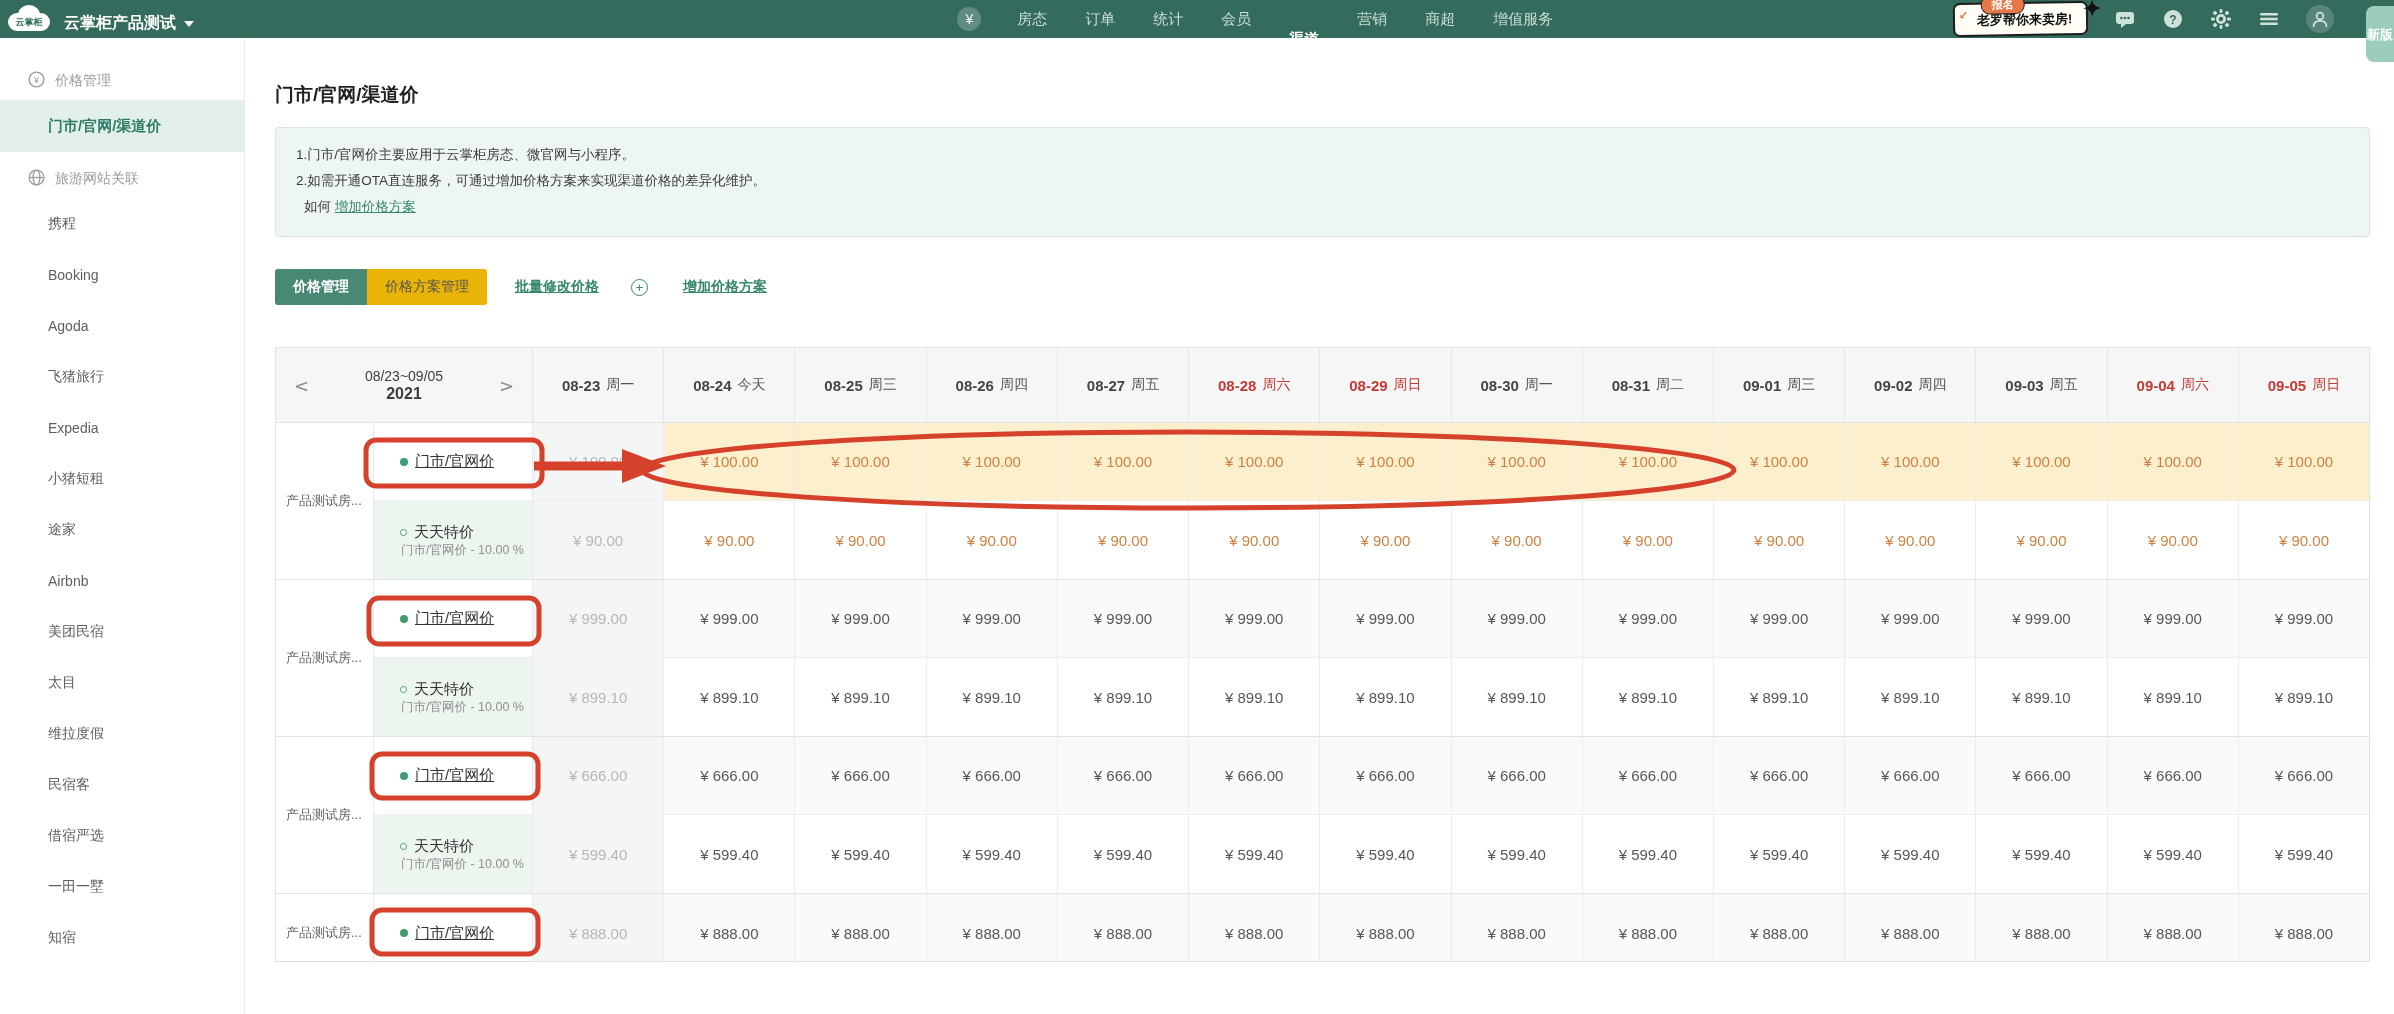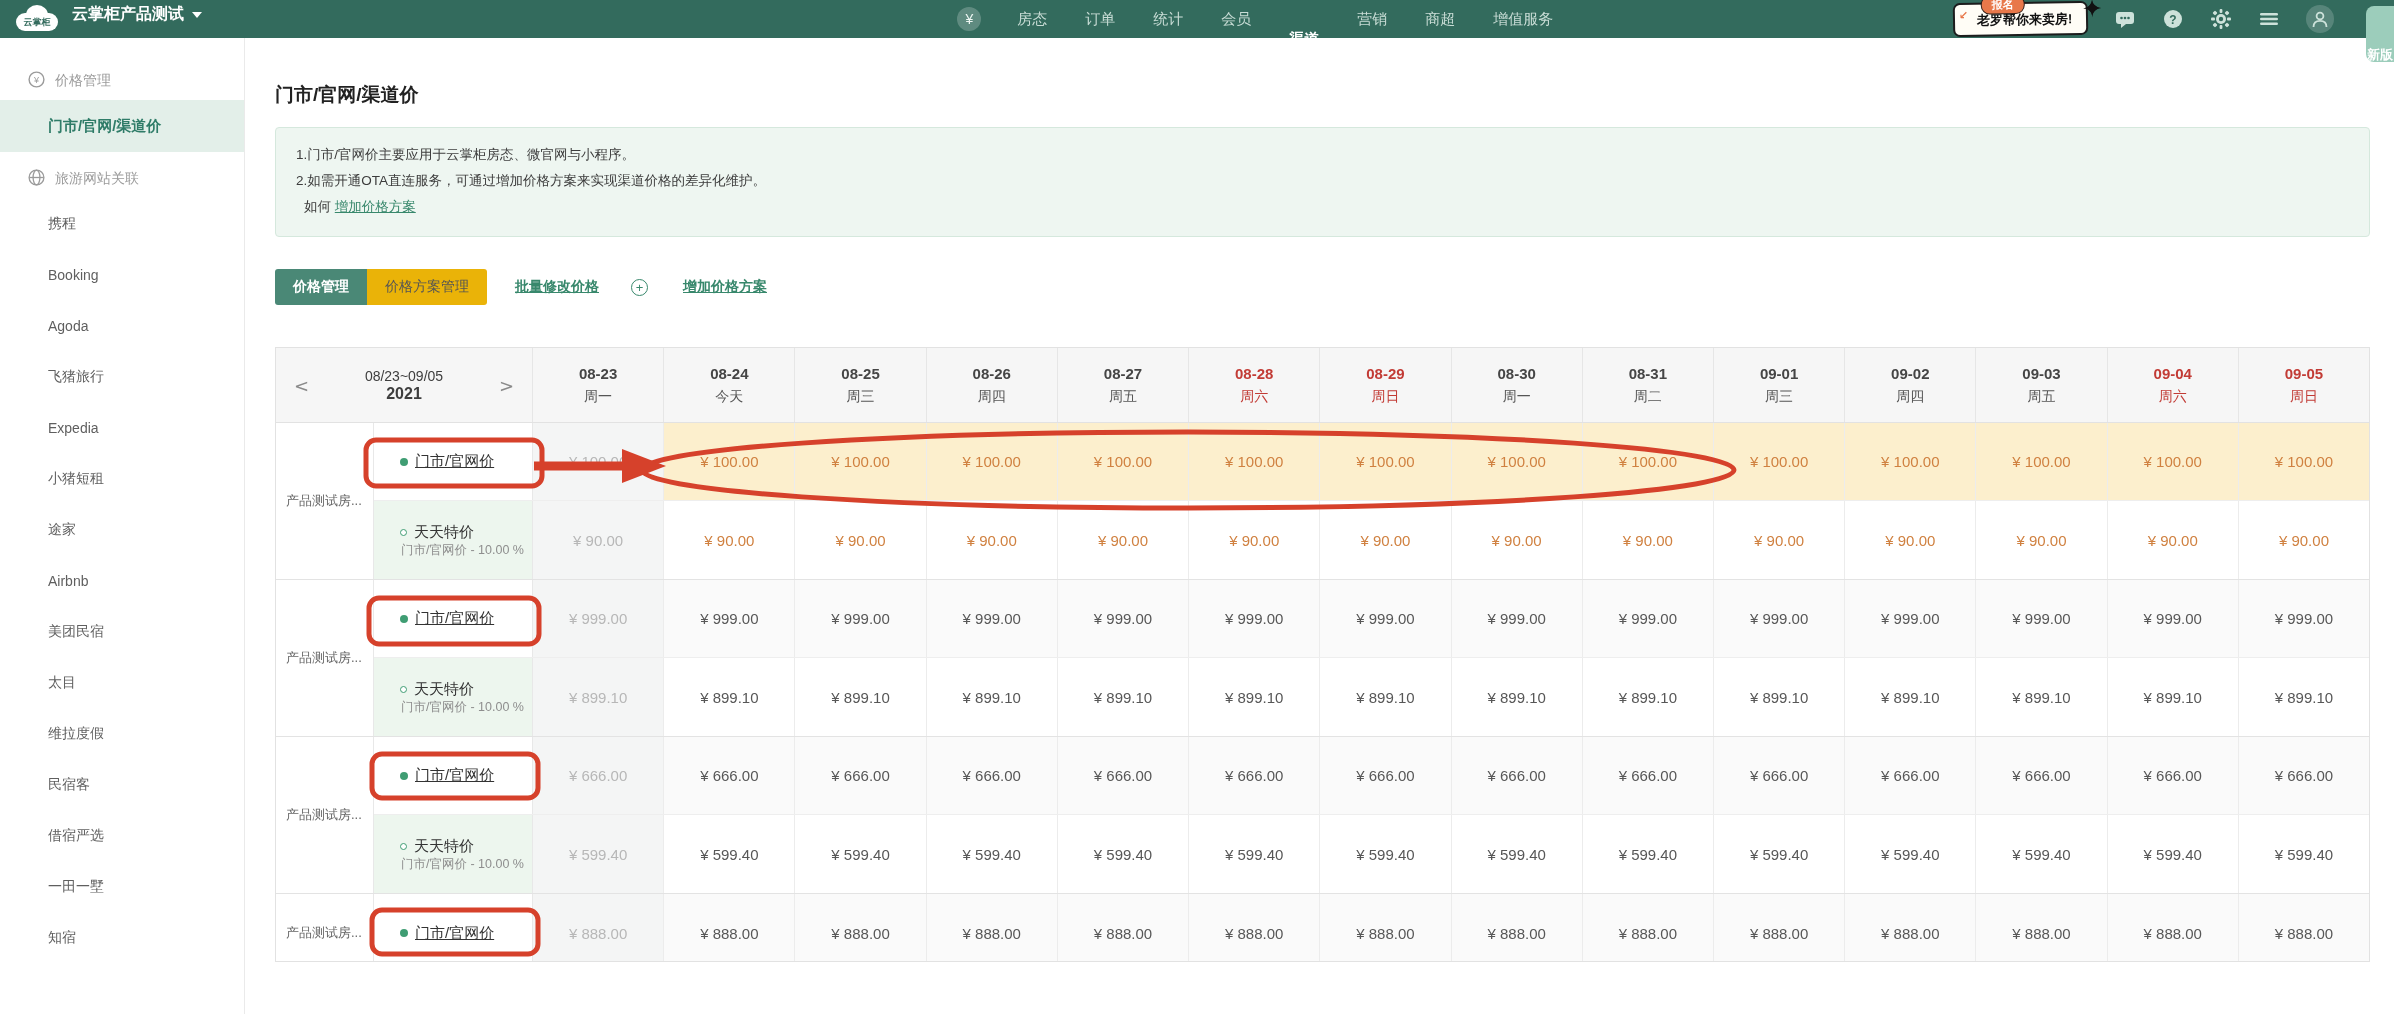--- a/index.html
+++ b/index.html
@@ -2,42 +2,42 @@
 <html><head>
 <meta charset="utf-8">
 <style>
   * { margin:0; padding:0; box-sizing:border-box; }
   html,body { width:2394px; height:1014px; overflow:hidden; background:#fff;
     font-family:"Liberation Sans","DejaVu Sans",sans-serif; }
 
   
   .navbar { position:absolute; left:0; top:0; width:2394px; height:38px; background:#336b5d;
     display:flex; align-items:center; color:#d7e7e1; z-index:20; }
-  .nav-left { display:flex; align-items:flex-start; gap:12px; padding-left:14px; width:560px; }
+  .nav-left { display:flex; align-items:flex-end; gap:12px; padding-left:6px; width:560px; }
   .logo-cloud { position:relative; width:46px; height:30px; }
   .logo-cloud .c1 { position:absolute; left:2px; top:9px; width:42px; height:18px; background:#fff; border-radius:10px; }
   .logo-cloud .c2 { position:absolute; left:12px; top:1px; width:22px; height:20px; background:#fff; border-radius:50%; }
   .logo-cloud .txt { position:absolute; left:0; top:12px; width:46px; text-align:center; font-size:9px; font-weight:bold; color:#336b5d; z-index:2; }
   .property { display:flex; align-items:center; gap:8px; color:#fff; font-size:16px; font-weight:bold; cursor:pointer; }
   .caret-down { width:0; height:0; border-left:5px solid transparent; border-right:5px solid transparent; border-top:6px solid #fff; }
   .nav-center { flex:1; display:flex; align-items:center; justify-content:center; gap:34px; font-size:15px; }
   .coin-badge { width:24px; height:24px; border-radius:50%; background:rgba(255,255,255,.22); display:flex; align-items:center; justify-content:center; font-size:14px; color:#eef7f3; }
   .nav-item { cursor:pointer; color:#c9ddd6; padding:2px 2px; white-space:nowrap; }
   .nav-item.active { color:#ffffff; font-weight:bold;margin-top:40px; }
   .nav-right { display:flex; align-items:center; gap:26px; padding-right:60px; }
   .promo { position:relative; background:#fffdf6; border:2px solid #1c1c1c; border-radius:7px; padding:6px 14px 5px 22px; transform:rotate(-1deg); cursor:pointer; }
   .promo-text { font-size:13px; font-weight:bold; color:#111; white-space:nowrap; }
   .promo-tag { position:absolute; left:26px; top:-9px; background:#e8784a; color:#fff; font-size:11px; font-weight:bold; padding:1px 10px; border-radius:9px; border:1px solid #30201a; }
   .promo-arrow { position:absolute; left:4px; top:4px; color:#e8784a; font-size:11px; font-weight:bold; }
   .promo-star { position:absolute; right:-16px; top:-8px; font-size:24px; color:#111; text-shadow:0 0 0 #111; }
   .nav-icon { width:22px; height:22px; display:flex; align-items:center; justify-content:center; cursor:pointer; }
   .nav-icon svg { display:block; }
   .avatar-wrap { width:28px; height:28px; border-radius:50%; background:rgba(255,255,255,.18); display:flex; align-items:center; justify-content:center; cursor:pointer; }
   .newtab { position:absolute; right:0; top:6px; width:28px; height:56px; background:#9ccdbb; color:#fff;
-    border-radius:8px 0 0 8px; display:flex; flex-direction:column; align-items:center; justify-content:flex-end;
+    border-radius:8px 0 0 8px; display:flex; flex-direction:column; align-items:center; justify-content:center;
     font-size:13px; font-weight:bold; line-height:15px; z-index:30; cursor:pointer; }
 
   
   .sidebar { position:absolute; left:0; top:38px; width:245px; height:976px; background:#fff; border-right:1px solid #eaeaea; padding-top:24px; }
   .side-section-header { display:flex; align-items:center; gap:10px; color:#9b9b9b; font-size:14px; padding:0 0 0 28px; height:38px; }
   .side-section-header svg { flex:0 0 auto; }
   .side-active { height:52px; display:flex; align-items:center; background:#e3efe9; color:#2f7c68; font-weight:bold; font-size:15px; padding-left:48px; cursor:pointer; }
   .side-item { height:51px; display:flex; align-items:center; padding-left:48px; color:#5f5f5f; font-size:14px; cursor:pointer; white-space:nowrap; }
   .side-gap { height:8px; }
 
@@ -57,21 +57,21 @@
   .plus-circle { width:17px; height:17px; border-radius:50%; border:1.5px solid #38886c; color:#38886c; font-size:13px; display:flex; align-items:center; justify-content:center; line-height:1; }
 
   
   .table-wrap { position:relative; margin-top:42px; width:2095px; height:615px; border:1px solid #e2e2e2; overflow:hidden; background:#fff; }
   .cal-header { display:flex; height:75px; background:#f6f6f6; border-bottom:1px solid #e2e2e2; }
   .range-cell { width:257px; flex:0 0 auto; border-right:1px solid #e6e6e6; display:flex; align-items:center; justify-content:space-between; padding:0 14px; }
   .range-mid { text-align:center; flex:1; }
   .range-dates { font-size:14px; color:#3e3e3e; }
   .range-year { font-size:16px; color:#3e3e3e; font-weight:bold; margin-top:1px; }
   .chev { font-size:18px; color:#8a8a8a; cursor:pointer; padding:0 4px; font-family:"DejaVu Sans",sans-serif; }
-  .day-cell { flex:1; border-right:1px solid #e6e6e6; display:flex; flex-direction:column; align-items:center; justify-content:center; gap:6px; }
+  .day-cell { flex:1; border-right:1px solid #e6e6e6; display:flex; flex-direction:row; align-items:center; justify-content:center; gap:6px; }
   .day-cell:last-child { border-right:none; }
   .day-date { font-size:15px; font-weight:bold; color:#454545; }
   .day-week { font-size:14px; color:#555; }
   .day-cell.weekend .day-date, .day-cell.weekend .day-week { color:#c23b35; }
 
   .room-row { display:flex; border-bottom:1px solid #e3e3e3; }
   .room-cell { width:98px; flex:0 0 auto; border-right:1px solid #e8e8e8; display:flex; align-items:center; padding-left:10px;
     font-size:13px; color:#666; overflow:hidden; white-space:nowrap; }
   .plans-col { flex:1; display:flex; flex-direction:column; }
   .plan-row { display:flex; height:78px; border-bottom:1px solid #eeeeee;justify-content:space-between; }

